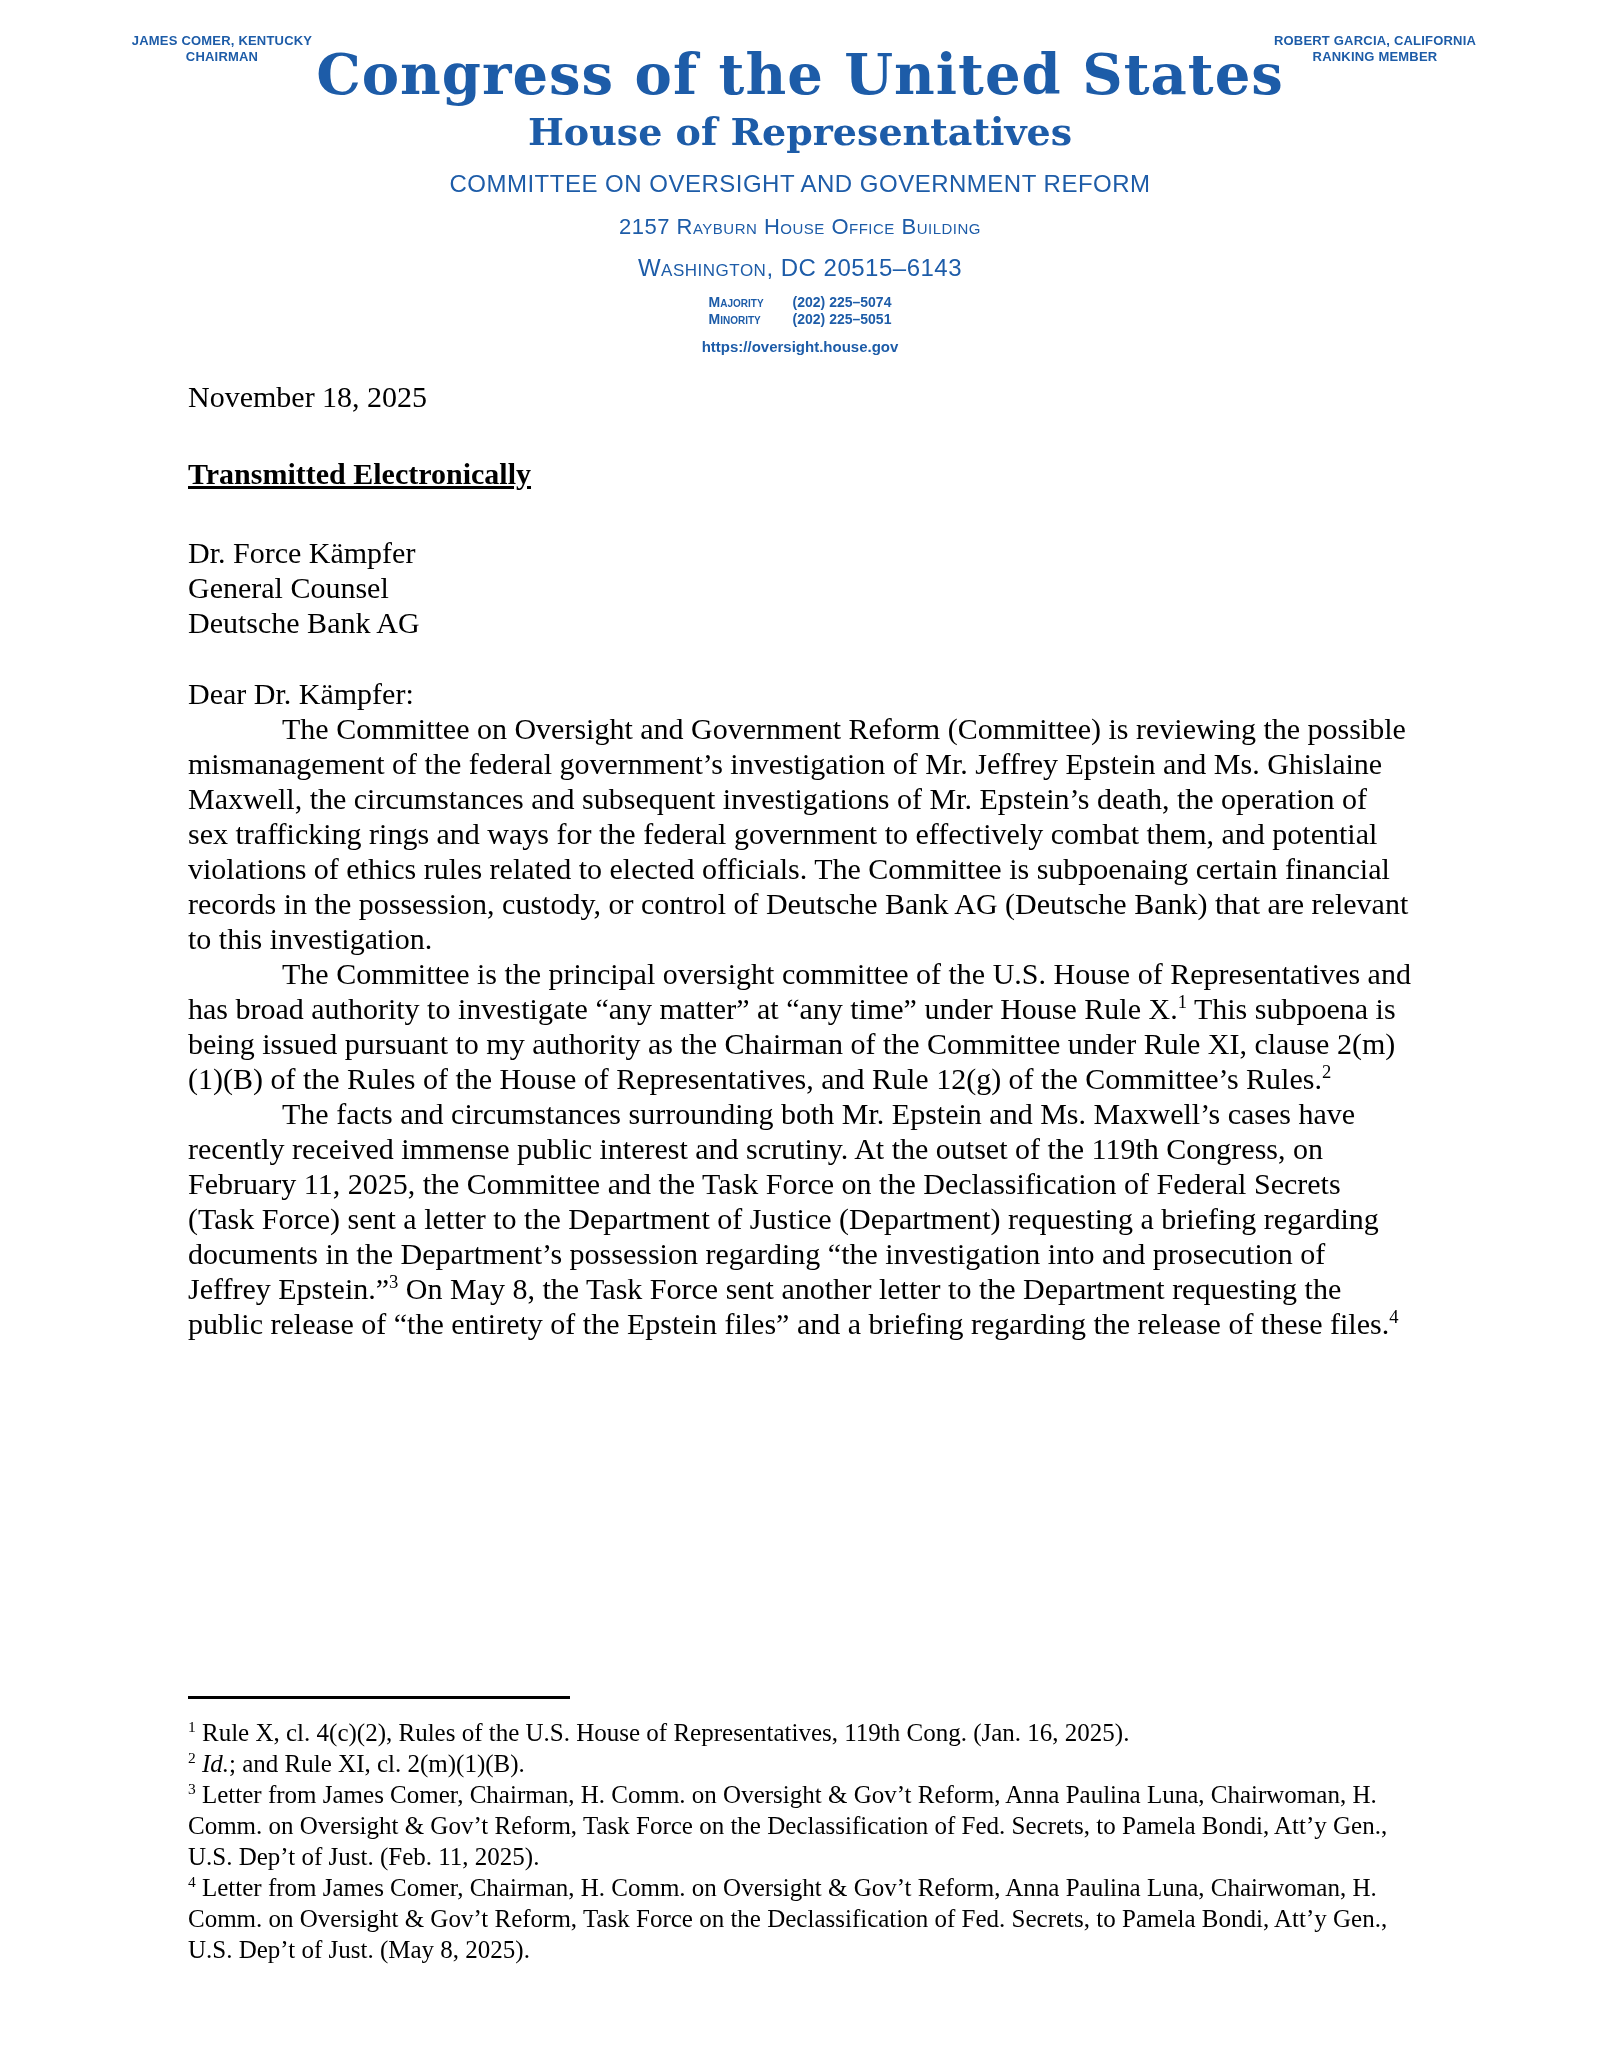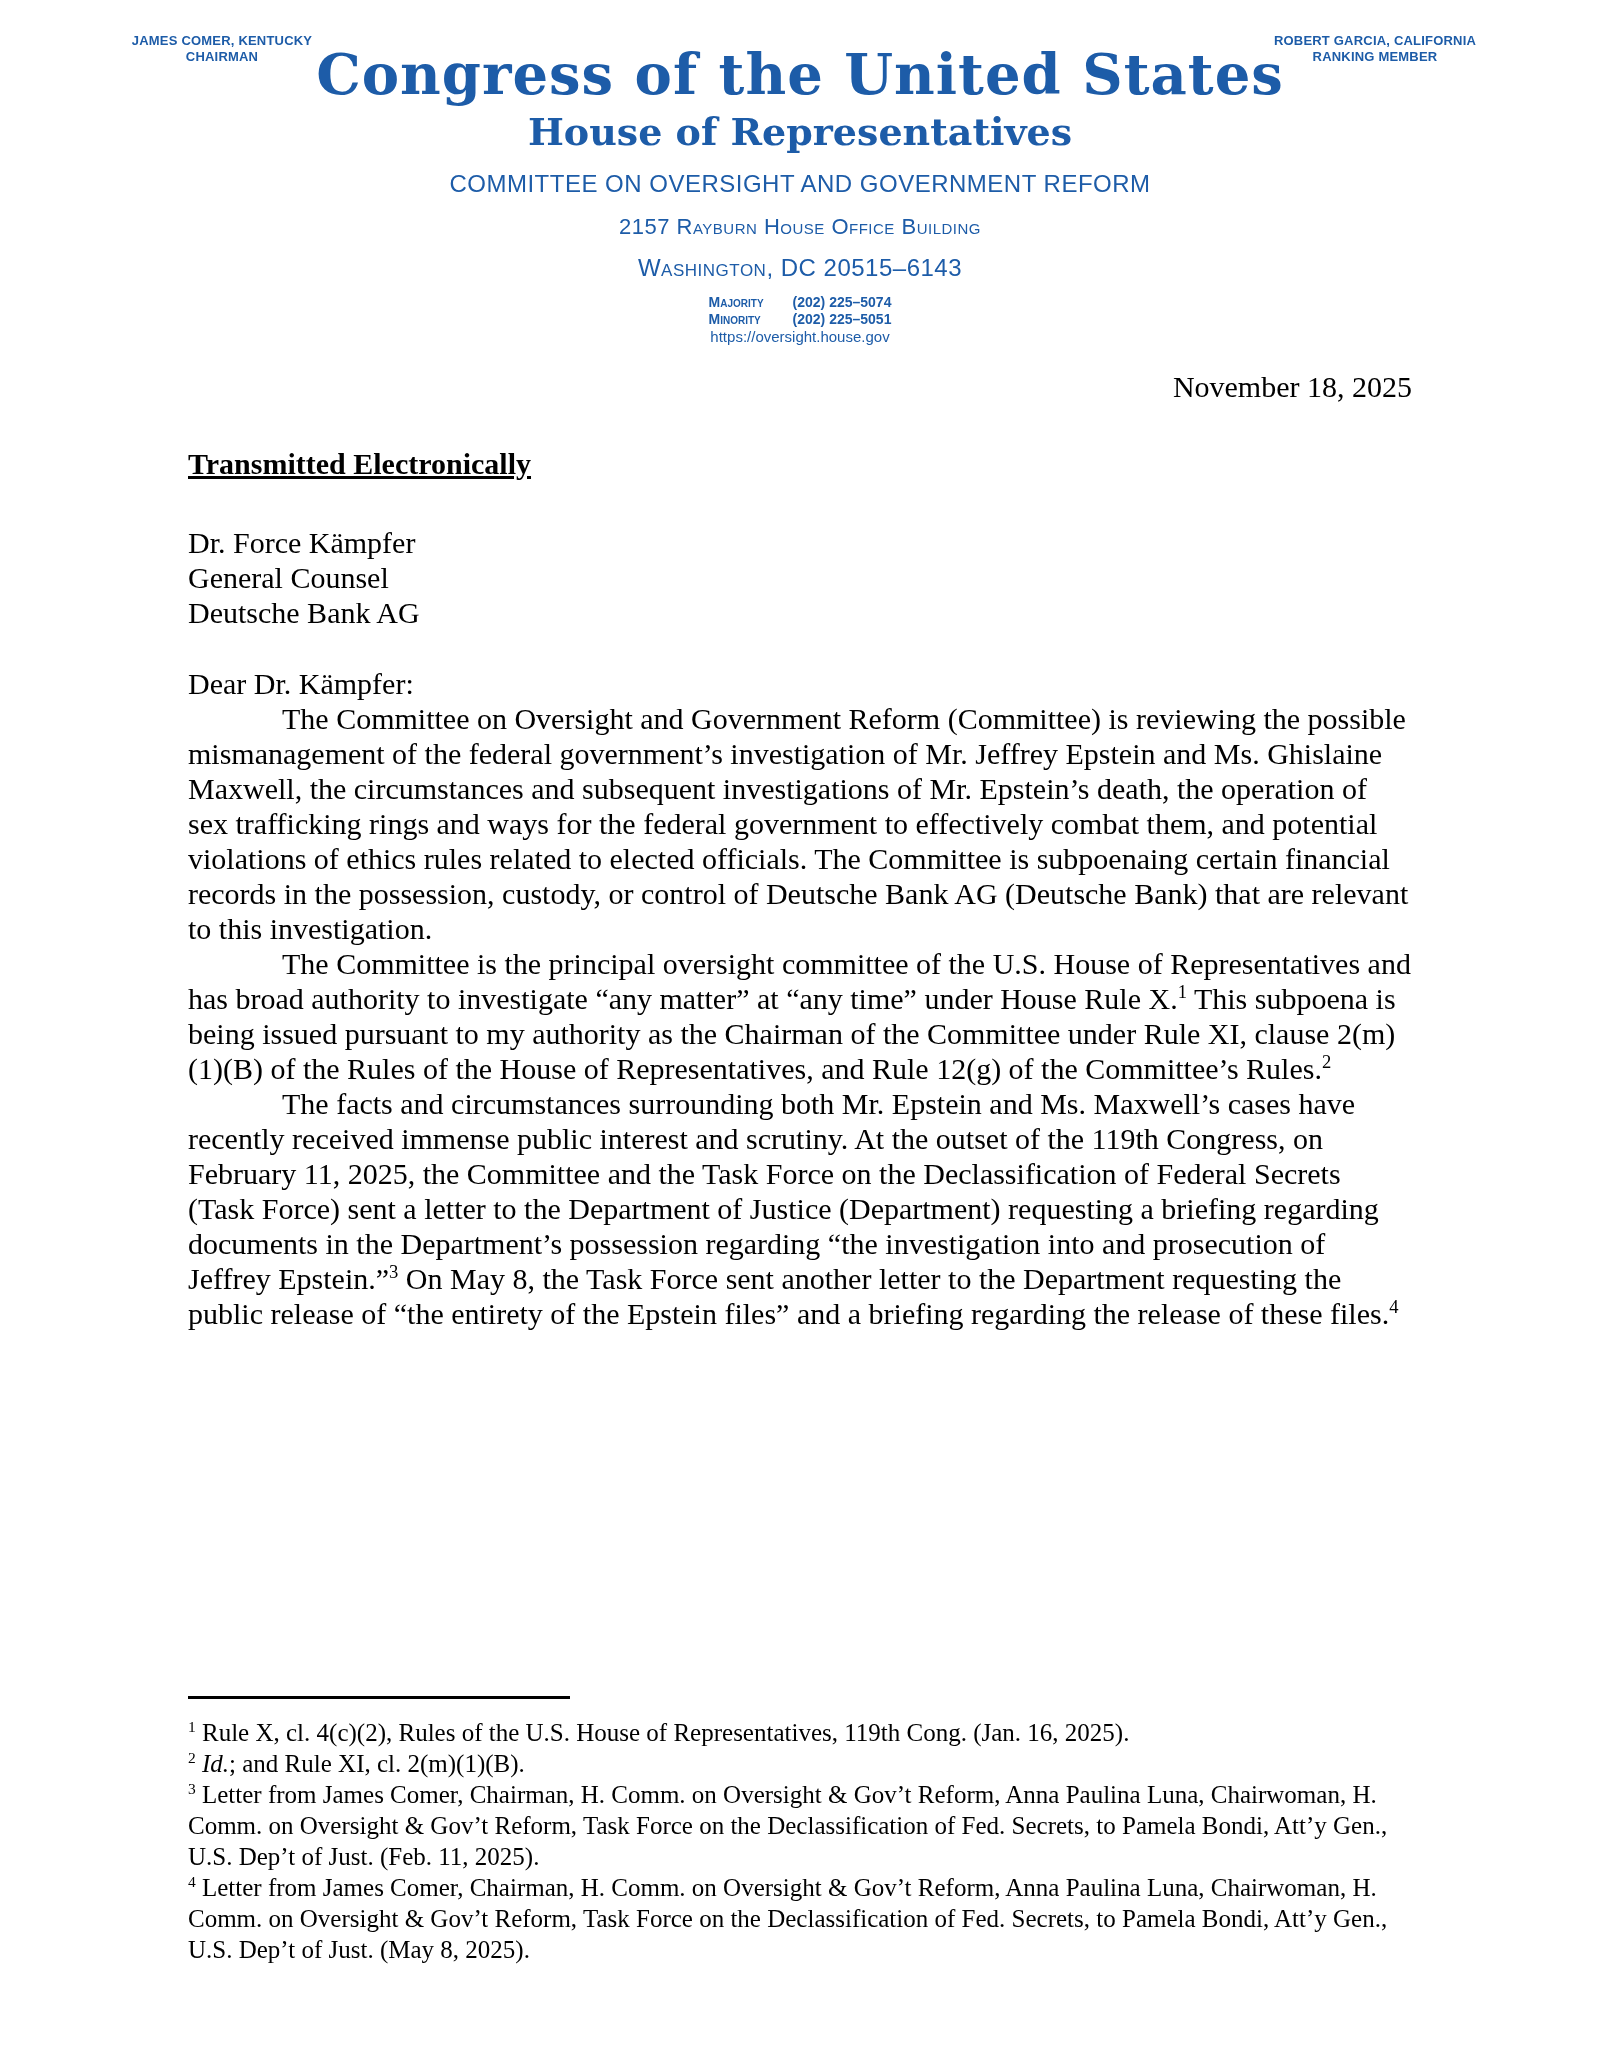--- a/index.html
+++ b/index.html
@@ -71,32 +71,33 @@
   .phones {
     margin-top:12px;
     font-size:14px;
     font-weight:bold;
     line-height:17px;
     display:inline-block;
     text-align:left;
   }
   .phone-row span.lbl { display:inline-block; width:84px; font-variant:small-caps; }
   .website {
+    margin-top:10px;
     font-size:15px;
-    font-weight:normal;
+    font-weight:bold;
   }
   
   .letter-body {
     margin:0 188px;
     font-size:30px;
     line-height:35px;
   }
   .date-line {
     margin-top:24px;
-    text-align:right;
+    text-align:left;
   }
   .delivery-line {
     margin-top:42px;
     font-weight:bold;
     text-decoration:underline;
   }
   .recipient-block { margin-top:44px; }
   .salutation-line { margin-top:36px; }
   .para {
     text-indent:94px;

